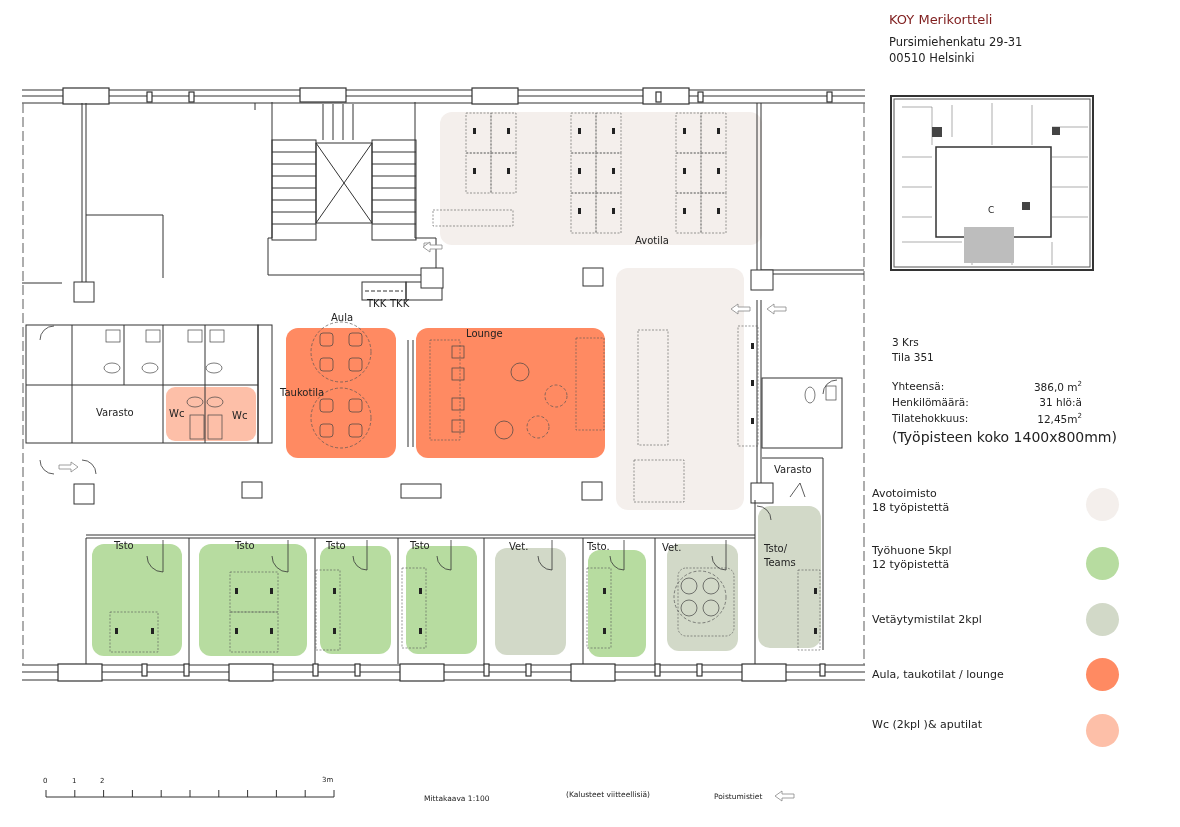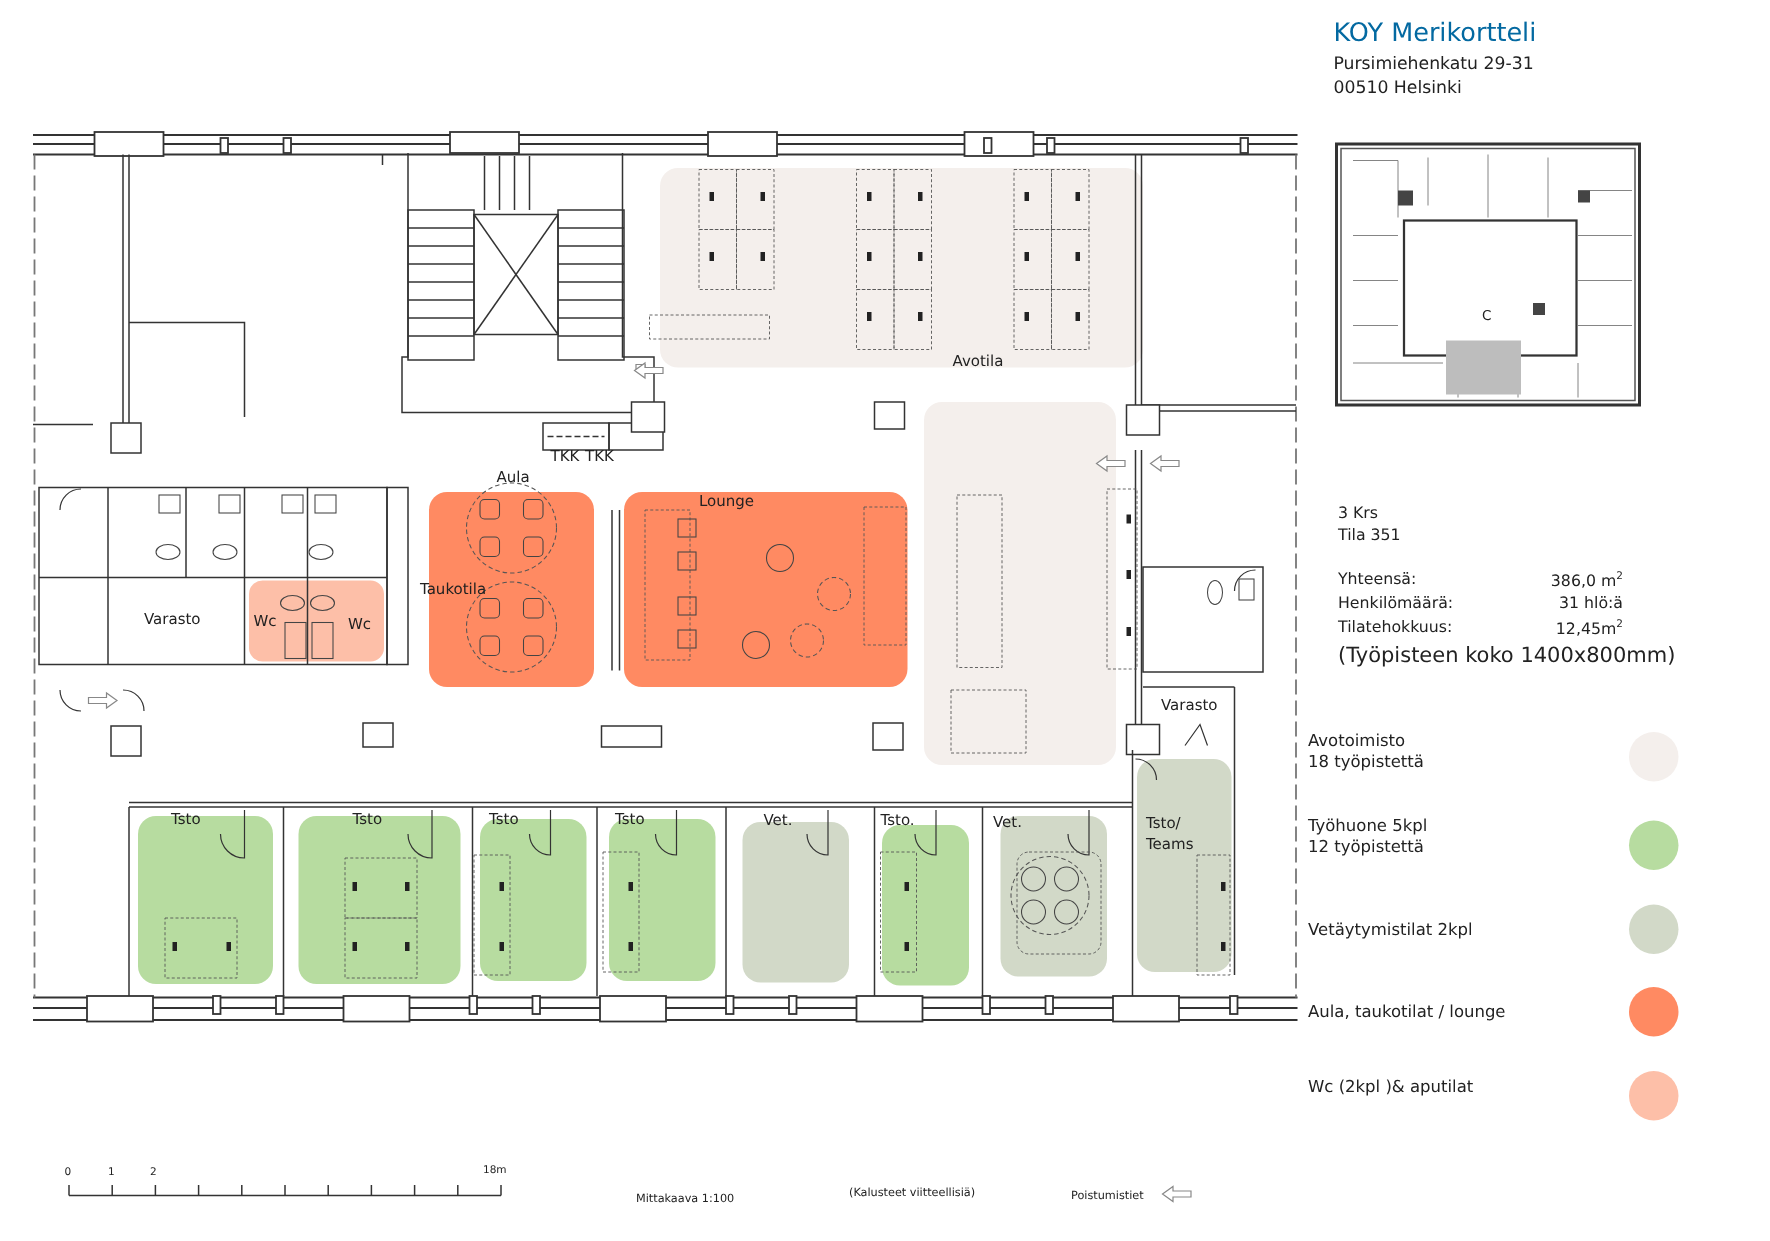--- a/index.html
+++ b/index.html
@@ -1,20 +1,20 @@
 <!DOCTYPE html>
 <html><head>
 <meta charset="utf-8">
 <style>
   html, body { margin:0; padding:0; background:#ffffff; }
   body { width:1180px; height:827px; position:relative; overflow:hidden;
          font-family:"DejaVu Sans", "Liberation Sans", sans-serif; color:#222; }
   .abs { position:absolute; }
   #plan { position:absolute; left:0; top:0; width:880px; height:827px; }
-  .header-title { left:889px; top:12px; font-size:17px; color:#0369a1; }
+  .header-title { left:889px; top:12px; font-size:13px; color:#7f1d1d; }
   .header-line { left:889px; font-size:11.5px; color:#222; }
   .info { left:892px; font-size:10.5px; color:#222; }
   .stat-row { left:892px; font-size:10.5px; width:190px; display:flex; justify-content:space-between; }
   .stat-row .v { text-align:right; }
   .stat-row sup { font-size:7px; }
   .note { left:892px; font-size:14px; color:#222; }
   .legend-item { left:872px; width:260px; height:40px; }
   .legend-text { position:absolute; left:0; top:0; font-size:11px; line-height:14px; color:#222; }
   .legend-dot { position:absolute; left:214px; width:33px; height:33px; border-radius:50%; }
   .mini-map { left:890px; top:95px; width:200px; height:172px; border:2px solid #333; background:#fff; }
@@ -405,16 +405,16 @@
 <div class="abs legend-item" style="top:718px">
   <div class="legend-text">
       <div>Wc (2kpl )&amp; aputilat</div>
     </div>
   <div class="legend-dot" style="top:-4px;background:#fdbfa8"></div>
 </div>
 
 <div class="abs scale-lbl" style="left:43px;top:777px">0</div>
 <div class="abs scale-lbl" style="left:72px;top:777px">1</div>
 <div class="abs scale-lbl" style="left:100px;top:777px">2</div>
-<div class="abs scale-lbl" style="left:322px;top:776px">18m</div>
+<div class="abs scale-lbl" style="left:322px;top:776px">3m</div>
 <div class="abs footer-txt" style="left:424px;top:794px">Mittakaava 1:100</div>
 <div class="abs footer-txt" style="left:566px;top:790px">(Kalusteet viitteellisiä)</div>
 <div class="abs footer-txt" style="left:714px;top:792px">Poistumistiet</div>
 
 </body></html>

